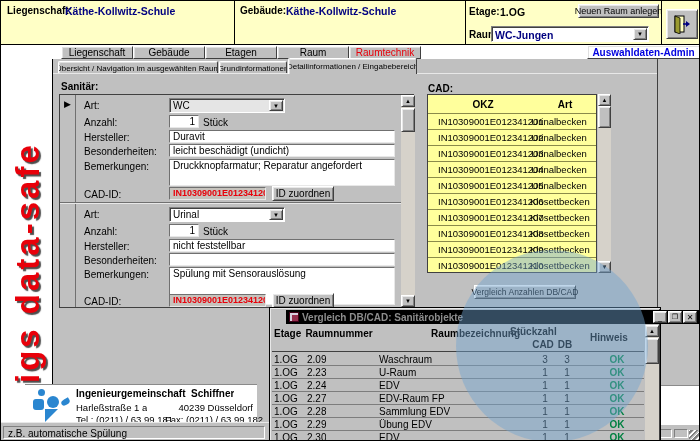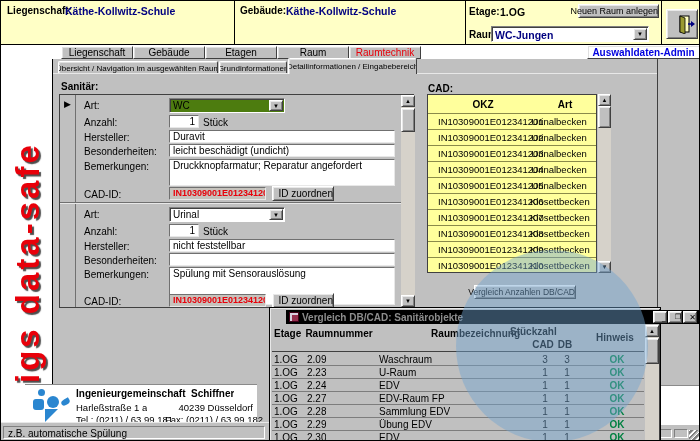--- a/index.html
+++ b/index.html
@@ -6,21 +6,21 @@
   body{font-family:"Liberation Sans",sans-serif;background:#888}
   #app{position:relative;width:700px;height:441px;background:#c0c0c0;overflow:hidden;
        font-family:"Liberation Sans",sans-serif;font-size:10px;color:#000;border:1px solid #000}
   .a{position:absolute}
   .b{font-weight:bold}
   .nowrap{white-space:nowrap;overflow:hidden}
   .raised{background:#c0c0c0;border:1px solid;border-color:#fff #404040 #404040 #fff;
           box-shadow:inset 1px 1px 0 #e8e8e8, inset -1px -1px 0 #808080}
   .sunken{background:#fff;border:1px solid;border-color:#808080 #fff #fff #808080;
           box-shadow:inset 1px 1px 0 #404040}
-  .btn{display:flex;align-items:center;justify-content:flex-end;cursor:default;white-space:nowrap}
+  .btn{display:flex;align-items:center;justify-content:center;cursor:default;white-space:nowrap}
   .field{background:#fff;border:1px solid;border-color:#707070 #e8e8e8 #e8e8e8 #707070;
          padding:0 3px;line-height:11px;white-space:nowrap;overflow:hidden}
   .tab1{background:#c0c0c0;border:1px solid;border-color:#fff #404040 #404040 #fff;
         box-shadow:inset 1px 1px 0 #e0e0e0;display:flex;align-items:center;justify-content:center}
   .subtab{background:#c0c0c0;border:1px solid;border-color:#fff #404040 #000 #fff;border-bottom:none;
           border-radius:2px 2px 0 0;box-shadow:inset 1px 1px 0 #e0e0e0;
           display:flex;align-items:center;justify-content:center;font-size:8px;white-space:nowrap;overflow:hidden}
   .combo-arrow{position:absolute;top:1px;right:1px;bottom:1px;width:14px;font-size:6px;
                display:flex;align-items:center;justify-content:center;color:#000}
   .sb{background:#d6d2ca}
@@ -112,21 +112,21 @@
   <span class="a b lbl" style="left:60px;top:80px">Sanitär:</span>
 
   <div class="a" style="left:58px;top:93px;width:355px;height:214px;border:1px solid #404040;background:#c0c0c0">
 
     <div class="a" style="left:0;top:0;width:16px;height:212px;border-right:1px solid #707070"></div>
     <span class="a" style="left:4px;top:4px;font-size:9px">▶</span>
 
     <div class="a" style="left:0;top:107px;width:355px;height:2px;background:#707070;border-bottom:1px solid #e8e8e8"></div>
 
     <span class="a lbl" style="left:24px;top:5px">Art:</span>
-    <div class="a sunken" style="left:109px;top:3px;width:116px;height:15px;background:#4d7c0f">
+    <div class="a sunken" style="left:109px;top:3px;width:116px;height:15px;background:#e5e5e5">
       <span class="a nowrap" style="left:3px;top:1px">WC</span>
       <div class="raised combo-arrow">▼</div>
     </div>
     <span class="a lbl" style="left:24px;top:22px">Anzahl:</span>
     <div class="a field" style="left:109px;top:20px;width:30px;height:13px;text-align:right">
       <span>1</span></div>
     <span class="a lbl" style="left:143px;top:22px">Stück</span>
     <span class="a lbl" style="left:24px;top:37px">Hersteller:</span>
     <div class="a field" style="left:109px;top:35px;width:226px;height:13px">
       <span>Duravit</span></div>
@@ -251,21 +251,21 @@
           </div>
       </div>
     </div>
 
     <span class="a b cmp-cell" style="left:4px;top:20px">Etage</span>
     <span class="a b cmp-cell" style="left:34px;top:20px;width:70px;text-align:center">Raumnummer</span>
     <span class="a b cmp-cell" style="left:100px;top:20px;width:150px;text-align:right">Raumbezeichnung</span>
     <span class="a b cmp-cell" style="left:240px;top:18px;width:60px;text-align:left">Stückzahl</span>
     <span class="a b cmp-cell" style="left:258px;top:31px;width:30px;text-align:center">CAD</span>
     <span class="a b cmp-cell" style="left:282px;top:31px;width:26px;text-align:center">DB</span>
-    <span class="a b cmp-cell" style="left:320px;top:24px;width:50px;text-align:center">Hinweis</span>
+    <span class="a b cmp-cell" style="left:320px;top:24px;width:50px;">Hinweis</span>
     <div class="a" style="left:2px;top:43px;width:372px;height:1px;background:#404040"></div>
 
     <div class="cmp-row" style="top:45px">
       <span class="cmp-cell" style="left:2px">1.OG</span>
       <span class="cmp-cell" style="left:35px">2.09</span>
       <span class="cmp-cell" style="left:107px">Waschraum</span>
       <span class="cmp-cell" style="left:258px;width:30px;text-align:center">3</span>
       <span class="cmp-cell" style="left:282px;width:26px;text-align:center">3</span>
       <span class="cmp-cell ok" style="left:320px;width:50px">OK</span>
     </div>

